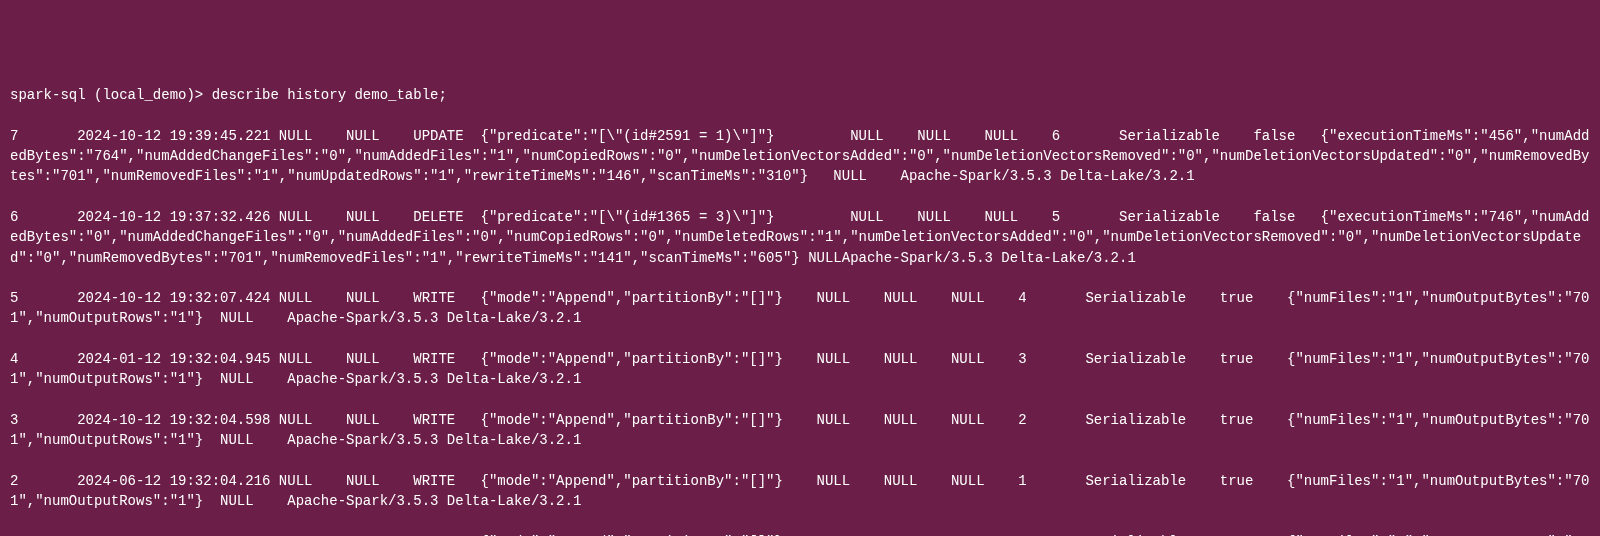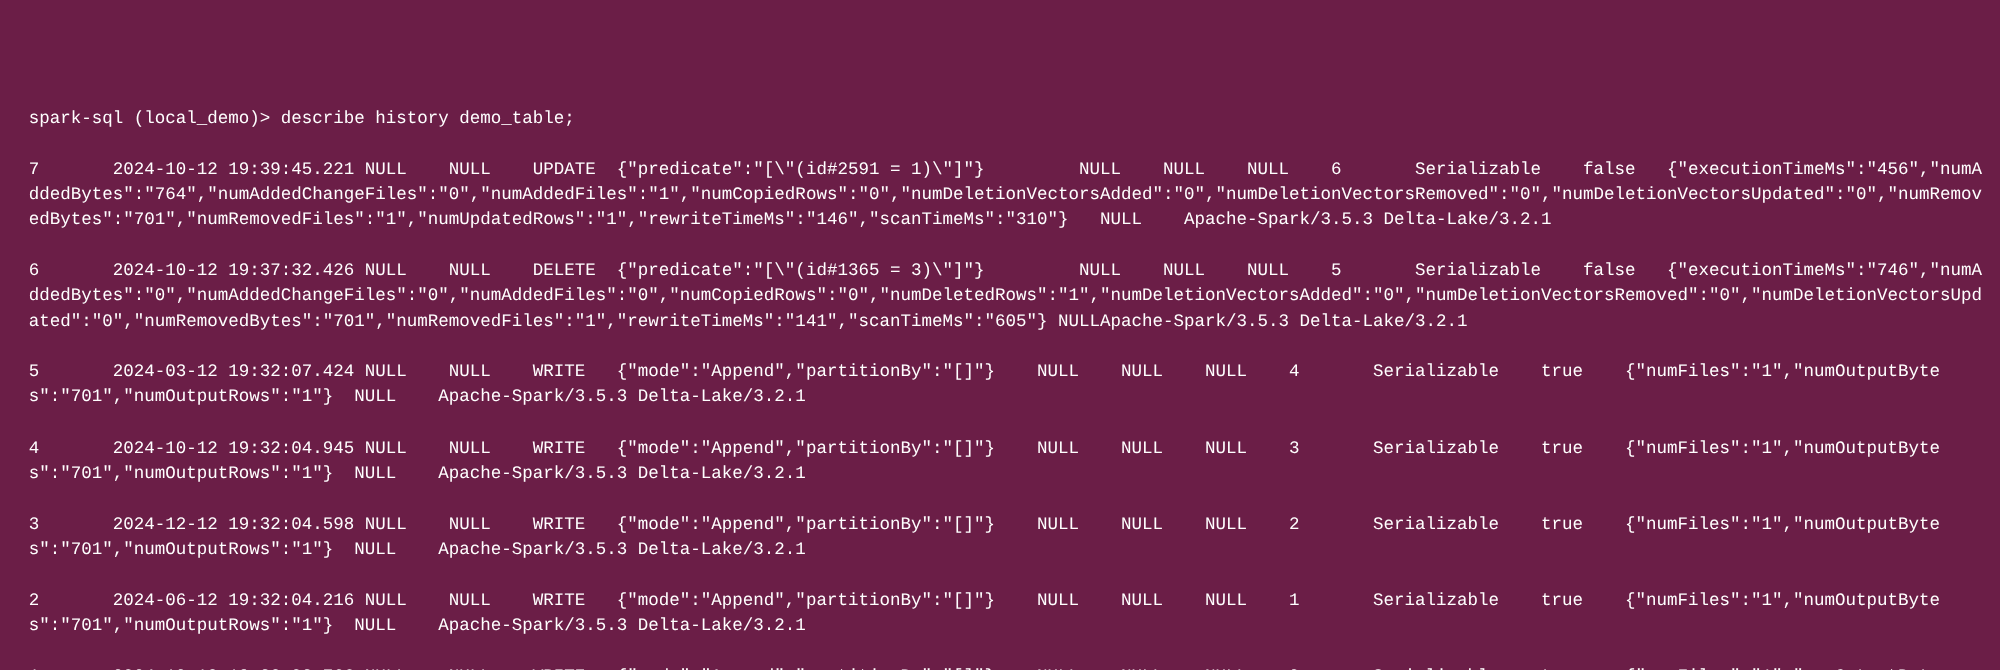--- a/index.html
+++ b/index.html
@@ -7,33 +7,33 @@
       background: #6b1e47;
       color: #ffffff;
       font-family: "Menlo", "Consolas", "Courier New", monospace;
       font-size: 14px;
       line-height: 1.45;
       padding: 4px 10px;
       white-space: pre-wrap;
       word-break: break-all;
       width: 1600px;
     }
-    .line { white-space: pre-wrap; margin-left: 13px; }
+    .line { white-space: pre-wrap; }
   </style>
 </head>
 <body>
 
 
 
 <div class="line">spark-sql (local_demo)&gt; describe history demo_table;</div>
 <div class="line">7       2024-10-12 19:39:45.221 NULL    NULL    UPDATE  {"predicate":"[\"(id#2591 = 1)\"]"}         NULL    NULL    NULL    6       Serializable    false   {"executionTimeMs":"456","numAddedBytes":"764","numAddedChangeFiles":"0","numAddedFiles":"1","numCopiedRows":"0","numDeletionVectorsAdded":"0","numDeletionVectorsRemoved":"0","numDeletionVectorsUpdated":"0","numRemovedBytes":"701","numRemovedFiles":"1","numUpdatedRows":"1","rewriteTimeMs":"146","scanTimeMs":"310"}   NULL    Apache-Spark/3.5.3 Delta-Lake/3.2.1</div>
 <div class="line">6       2024-10-12 19:37:32.426 NULL    NULL    DELETE  {"predicate":"[\"(id#1365 = 3)\"]"}         NULL    NULL    NULL    5       Serializable    false   {"executionTimeMs":"746","numAddedBytes":"0","numAddedChangeFiles":"0","numAddedFiles":"0","numCopiedRows":"0","numDeletedRows":"1","numDeletionVectorsAdded":"0","numDeletionVectorsRemoved":"0","numDeletionVectorsUpdated":"0","numRemovedBytes":"701","numRemovedFiles":"1","rewriteTimeMs":"141","scanTimeMs":"605"} NULLApache-Spark/3.5.3 Delta-Lake/3.2.1</div>
-<div class="line">5       2024-03-12 19:32:07.424 NULL    NULL    WRITE   {"mode":"Append","partitionBy":"[]"}    NULL    NULL    NULL    4       Serializable    true    {"numFiles":"1","numOutputBytes":"701","numOutputRows":"1"}  NULL    Apache-Spark/3.5.3 Delta-Lake/3.2.1</div>
-<div class="line">4       2024-10-12 19:32:04.945 NULL    NULL    WRITE   {"mode":"Append","partitionBy":"[]"}    NULL    NULL    NULL    3       Serializable    true    {"numFiles":"1","numOutputBytes":"701","numOutputRows":"1"}  NULL    Apache-Spark/3.5.3 Delta-Lake/3.2.1</div>
-<div class="line">3       2024-12-12 19:32:04.598 NULL    NULL    WRITE   {"mode":"Append","partitionBy":"[]"}    NULL    NULL    NULL    2       Serializable    true    {"numFiles":"1","numOutputBytes":"701","numOutputRows":"1"}  NULL    Apache-Spark/3.5.3 Delta-Lake/3.2.1</div>
+<div class="line">5       2024-10-12 19:32:07.424 NULL    NULL    WRITE   {"mode":"Append","partitionBy":"[]"}    NULL    NULL    NULL    4       Serializable    true    {"numFiles":"1","numOutputBytes":"701","numOutputRows":"1"}  NULL    Apache-Spark/3.5.3 Delta-Lake/3.2.1</div>
+<div class="line">4       2024-01-12 19:32:04.945 NULL    NULL    WRITE   {"mode":"Append","partitionBy":"[]"}    NULL    NULL    NULL    3       Serializable    true    {"numFiles":"1","numOutputBytes":"701","numOutputRows":"1"}  NULL    Apache-Spark/3.5.3 Delta-Lake/3.2.1</div>
+<div class="line">3       2024-10-12 19:32:04.598 NULL    NULL    WRITE   {"mode":"Append","partitionBy":"[]"}    NULL    NULL    NULL    2       Serializable    true    {"numFiles":"1","numOutputBytes":"701","numOutputRows":"1"}  NULL    Apache-Spark/3.5.3 Delta-Lake/3.2.1</div>
 <div class="line">2       2024-06-12 19:32:04.216 NULL    NULL    WRITE   {"mode":"Append","partitionBy":"[]"}    NULL    NULL    NULL    1       Serializable    true    {"numFiles":"1","numOutputBytes":"701","numOutputRows":"1"}  NULL    Apache-Spark/3.5.3 Delta-Lake/3.2.1</div>
 <div class="line">1       2024-10-12 19:32:03.766 NULL    NULL    WRITE   {"mode":"Append","partitionBy":"[]"}    NULL    NULL    NULL    0       Serializable    true    {"numFiles":"1","numOutputBytes":"701","numOutputRows":"1"}  NULL    Apache-Spark/3.5.3 Delta-Lake/3.2.1</div>
 
 
 
 
 
 
 
 </body></html>

